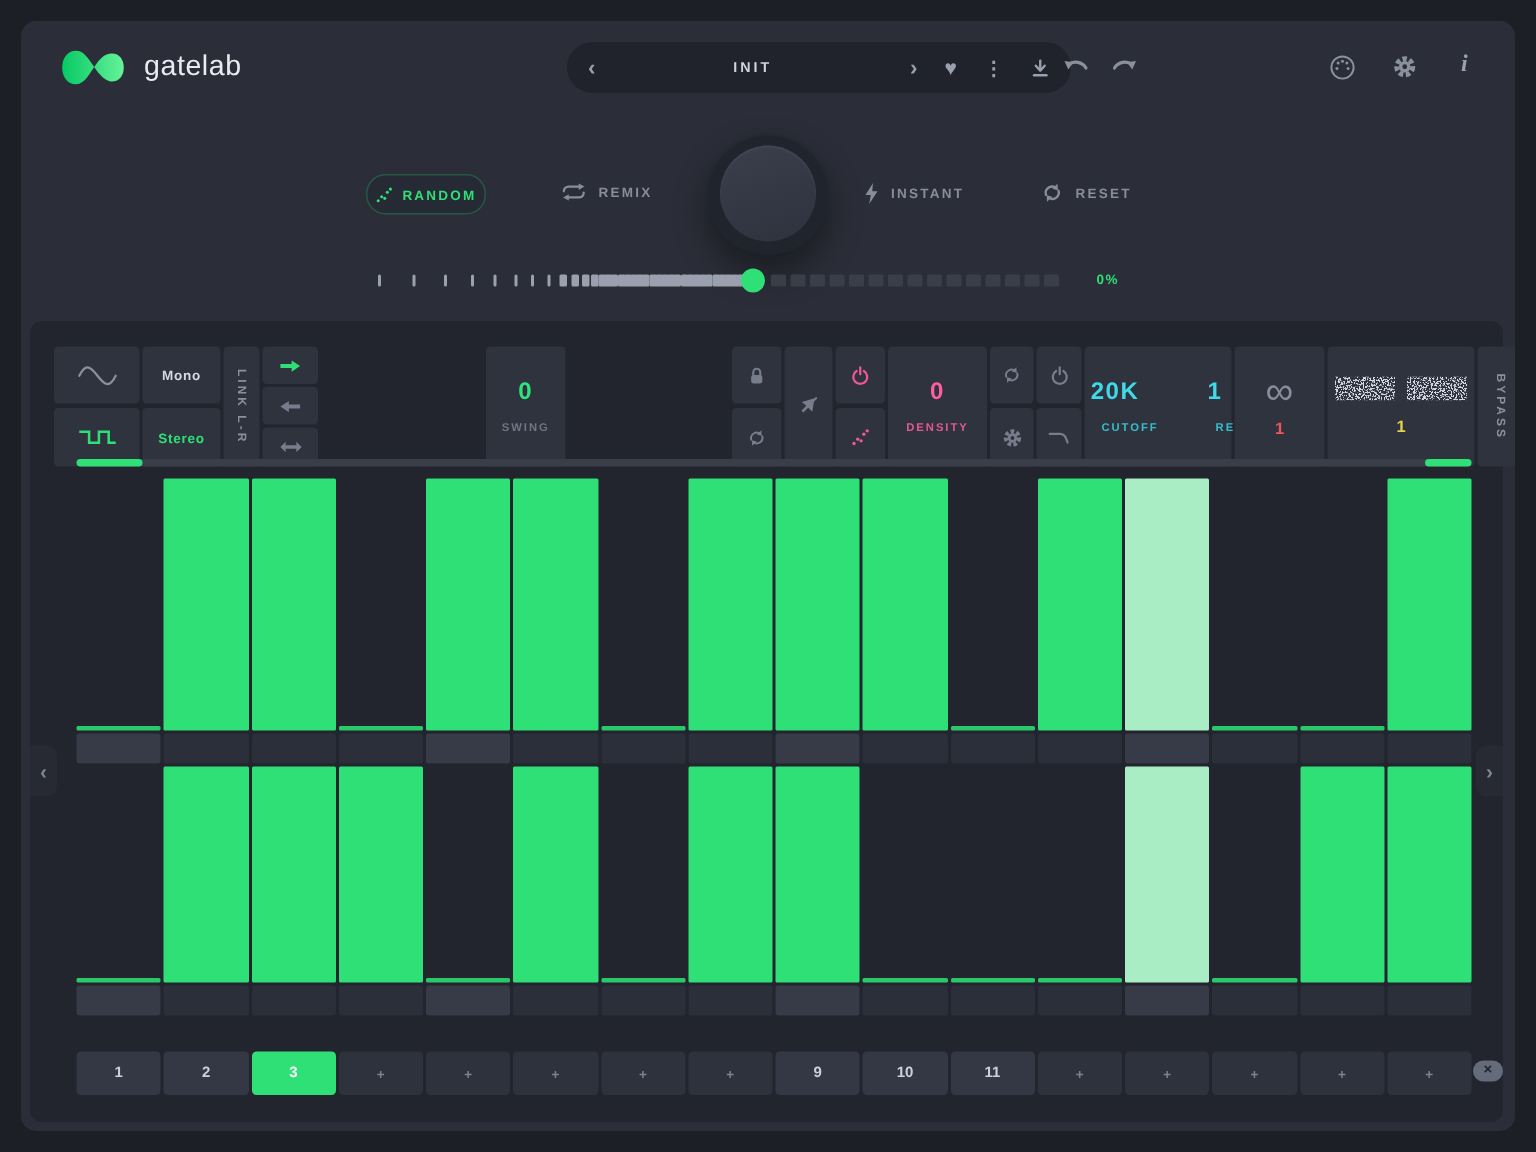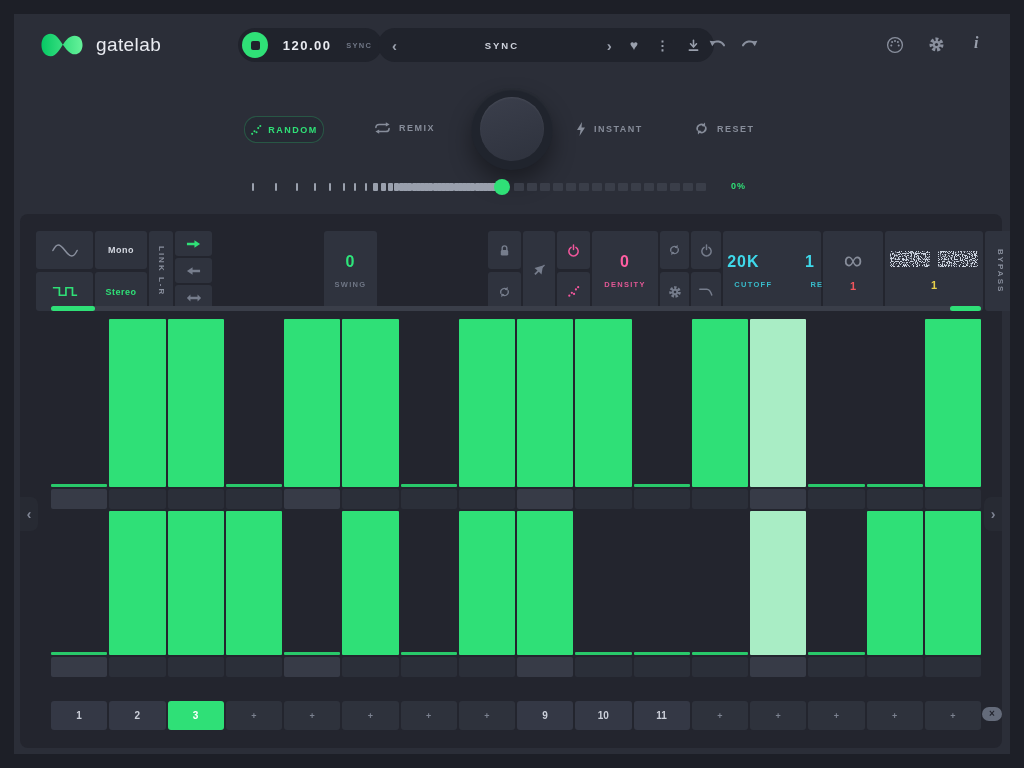--- a/index.html
+++ b/index.html
@@ -1,19 +1,19 @@
 <!DOCTYPE html>
 <html><head>
 <meta charset="utf-8">
 <style>
   html,body{margin:0;padding:0;}
   body{width:1024px;height:768px;background:#1d1f27;font-family:"Liberation Sans",sans-serif;
        -webkit-font-smoothing:antialiased;position:relative;overflow:hidden;}
   .panel{position:absolute;left:14px;top:14px;width:996px;height:740px;background:#2b2e38;
-         border-radius:0;overflow:hidden;}
+         border-radius:10px;overflow:hidden;}
   .abs{position:absolute;}
   svg{display:block;}
 
   
   .logo-mark{left:24px;top:17px;width:48px;height:28px;}
   .logo-text{left:82px;top:20px;font-size:19px;color:#e9ebf1;letter-spacing:.4px;}
   .pill{background:#20232c;border-radius:17px;height:34px;display:flex;align-items:center;}
   .transport{left:224px;top:14px;width:130px;padding:0 10px 0 4px;justify-content:space-between;}
   .stop-btn{width:26px;height:26px;border-radius:50%;background:#2fe077;display:flex;align-items:center;justify-content:center;cursor:pointer;}
   .stop-btn .sq{width:9px;height:9px;border-radius:2px;background:#20232c;}
@@ -112,31 +112,24 @@
           <stop offset="0" stop-color="#06c964"></stop>
             <stop offset="1" stop-color="#66f29a"></stop>
         </linearGradient>
       </defs>
       <path d="M13,3 C20,3 24,13 30,20 C33,23.5 36,25 38.5,25 C44,25 47,20.5 47,15 C47,9.5 44,5 38.5,5
                C33,5 30,9 27,13 C23,18.5 19,27 13,27 C6.5,27 3,21.5 3,15 C3,8.5 6.5,3 13,3 Z" fill="url(#lg)"></path>
     </svg>
   </div>
   <div class="abs logo-text">gatelab</div>
 
-  <div class="abs pill transport">
-    <div class="stop-btn">
-        <div class="sq"></div>
-      </div>
-    <div class="bpm">120.00</div>
-    <div class="sync">SYNC</div>
-  </div>
 
   <div class="abs pill preset">
     <div class="chev">‹</div>
-    <div class="preset-name">SYNC</div>
+    <div class="preset-name">INIT</div>
     <div class="chev">›</div>
     <div class="icon-btn heart">♥</div>
     <div class="icon-btn kebab">⋮</div>
     <div class="icon-btn">
       <svg viewBox="0 0 14 14" width="13" height="13">
         <path d="M7,1.5 V7.5" stroke="currentColor" stroke-width="1.7" stroke-linecap="round"></path>
         <path d="M3.8,5.2 L7,8.7 L10.2,5.2" fill="none" stroke="currentColor" stroke-width="1.7" stroke-linecap="round" stroke-linejoin="round"></path>
         <path d="M2.5,12 H11.5" stroke="currentColor" stroke-width="1.7" stroke-linecap="round"></path>
       </svg>
     </div>

